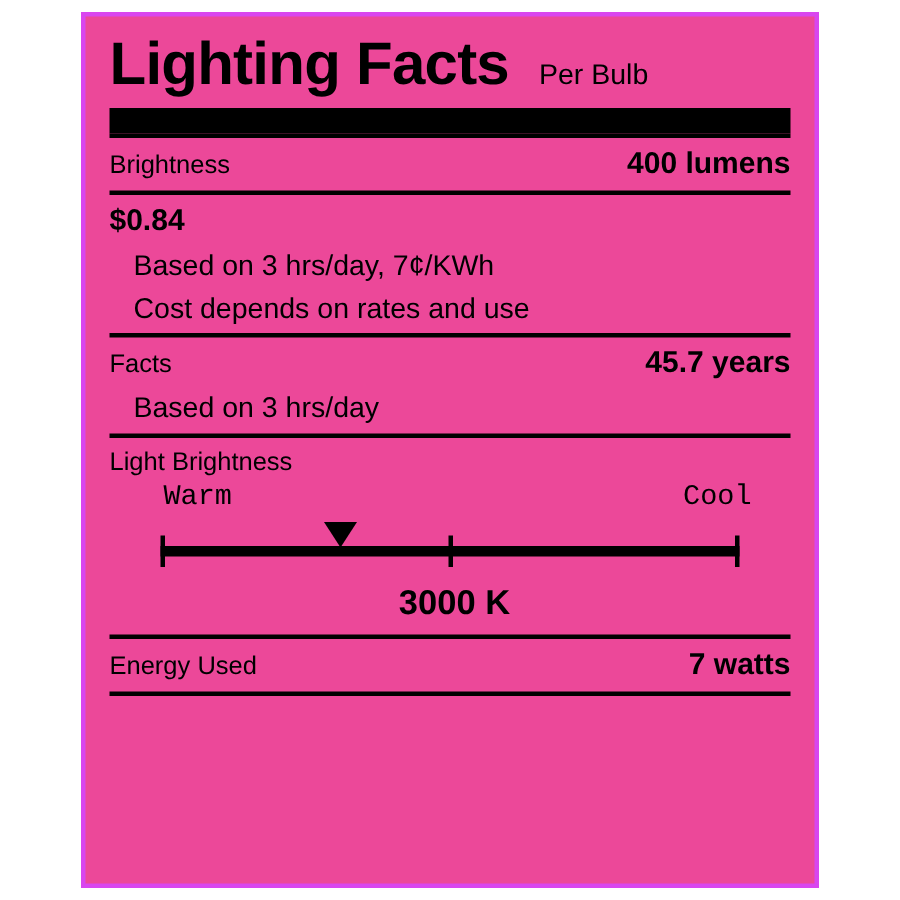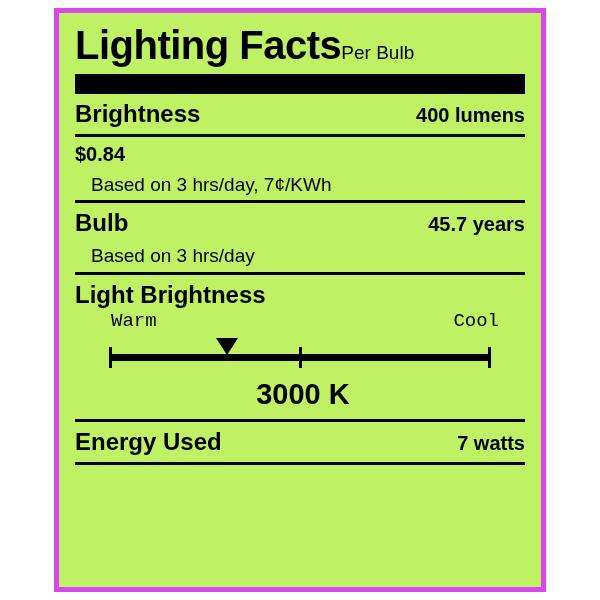--- a/index.html
+++ b/index.html
@@ -19,23 +19,23 @@
     width: 600px;
     height: 600px;
     background: #ffffff;
   }
   .label-box {
     position: absolute;
     left: 54px;
     top: 8px;
     width: 492px;
     height: 584px;
-    border: 5px solid #d946ef;
+    border: 3px solid #d946ef;
     box-sizing: border-box;
-    background: #bef264;
+    background: #ec4899;
   }
   .inner {
     position: relative;
     width: 100%;
     height: 100%;
     box-sizing: border-box;
     padding: 0 12px;
   }
 
   
@@ -47,21 +47,21 @@
   }
   .title-main {
     font-size: 40px;
     font-weight: bold;
     letter-spacing: -0.5px;
     line-height: 1;
   }
   .title-sub {
     font-size: 19px;
     font-weight: normal;
-    margin-left: 0;
+    margin-left: 20px;
     line-height: 1;
   }
 
   
   .black-bar {
     margin: 9px 4px 0 4px;
     height: 17px;
     background: #000000;
   }
 
@@ -71,22 +71,22 @@
     background: #000000;
   }
 
   .row {
     display: flex;
     justify-content: space-between;
     align-items: baseline;
     padding: 6px 4px 6px 4px;
   }
   .row-main-label {
-    font-size: 24px;
-    font-weight: bold;
+    font-size: 17px;
+    font-weight: normal;
     line-height: 1.15;
   }
   .row-main-value {
     font-size: 20px;
     font-weight: bold;
     line-height: 1.15;
     text-align: right;
   }
   .subline {
     font-size: 19px;
@@ -133,21 +133,21 @@
     position: absolute;
     top: 2px;
     width: 0;
     height: 0;
     border-left: 11px solid transparent;
     border-right: 11px solid transparent;
     border-top: 17px solid #000000;
   }
   .kelvin {
     text-align: center;
-    font-size: 29px;
+    font-size: 23px;
     font-weight: bold;
     margin-top: -2px;
     padding-left: 6px;
   }
 
   .footer-space {
     height: 80px;
   }
 </style>
 </head>
@@ -170,25 +170,26 @@
         <div class="row-main-label">Brightness</div>
         <div class="row-main-value">400 lumens</div>
       </div>
 
       <div class="rule"></div>
 
       <div class="row">
         <div class="row-main-value">$0.84</div>
       </div>
       <div class="subline">Based on 3 hrs/day, 7¢/KWh</div>
-
-      <div class="rule"></div>
-
-      <div class="row">
-        <div class="row-main-label">Bulb</div>
+      <div class="subline">Cost depends on rates and use</div>
+
+      <div class="rule"></div>
+
+      <div class="row">
+        <div class="row-main-label">Facts</div>
         <div class="row-main-value">45.7 years</div>
       </div>
       <div class="subline">Based on 3 hrs/day</div>
 
       <div class="rule"></div>
 
       <div class="appearance-block">
         <div class="row-main-label" style="padding:4px 0 0 0;">Light Brightness</div>
         <div class="scale-ends">
           <span>Warm</span>

